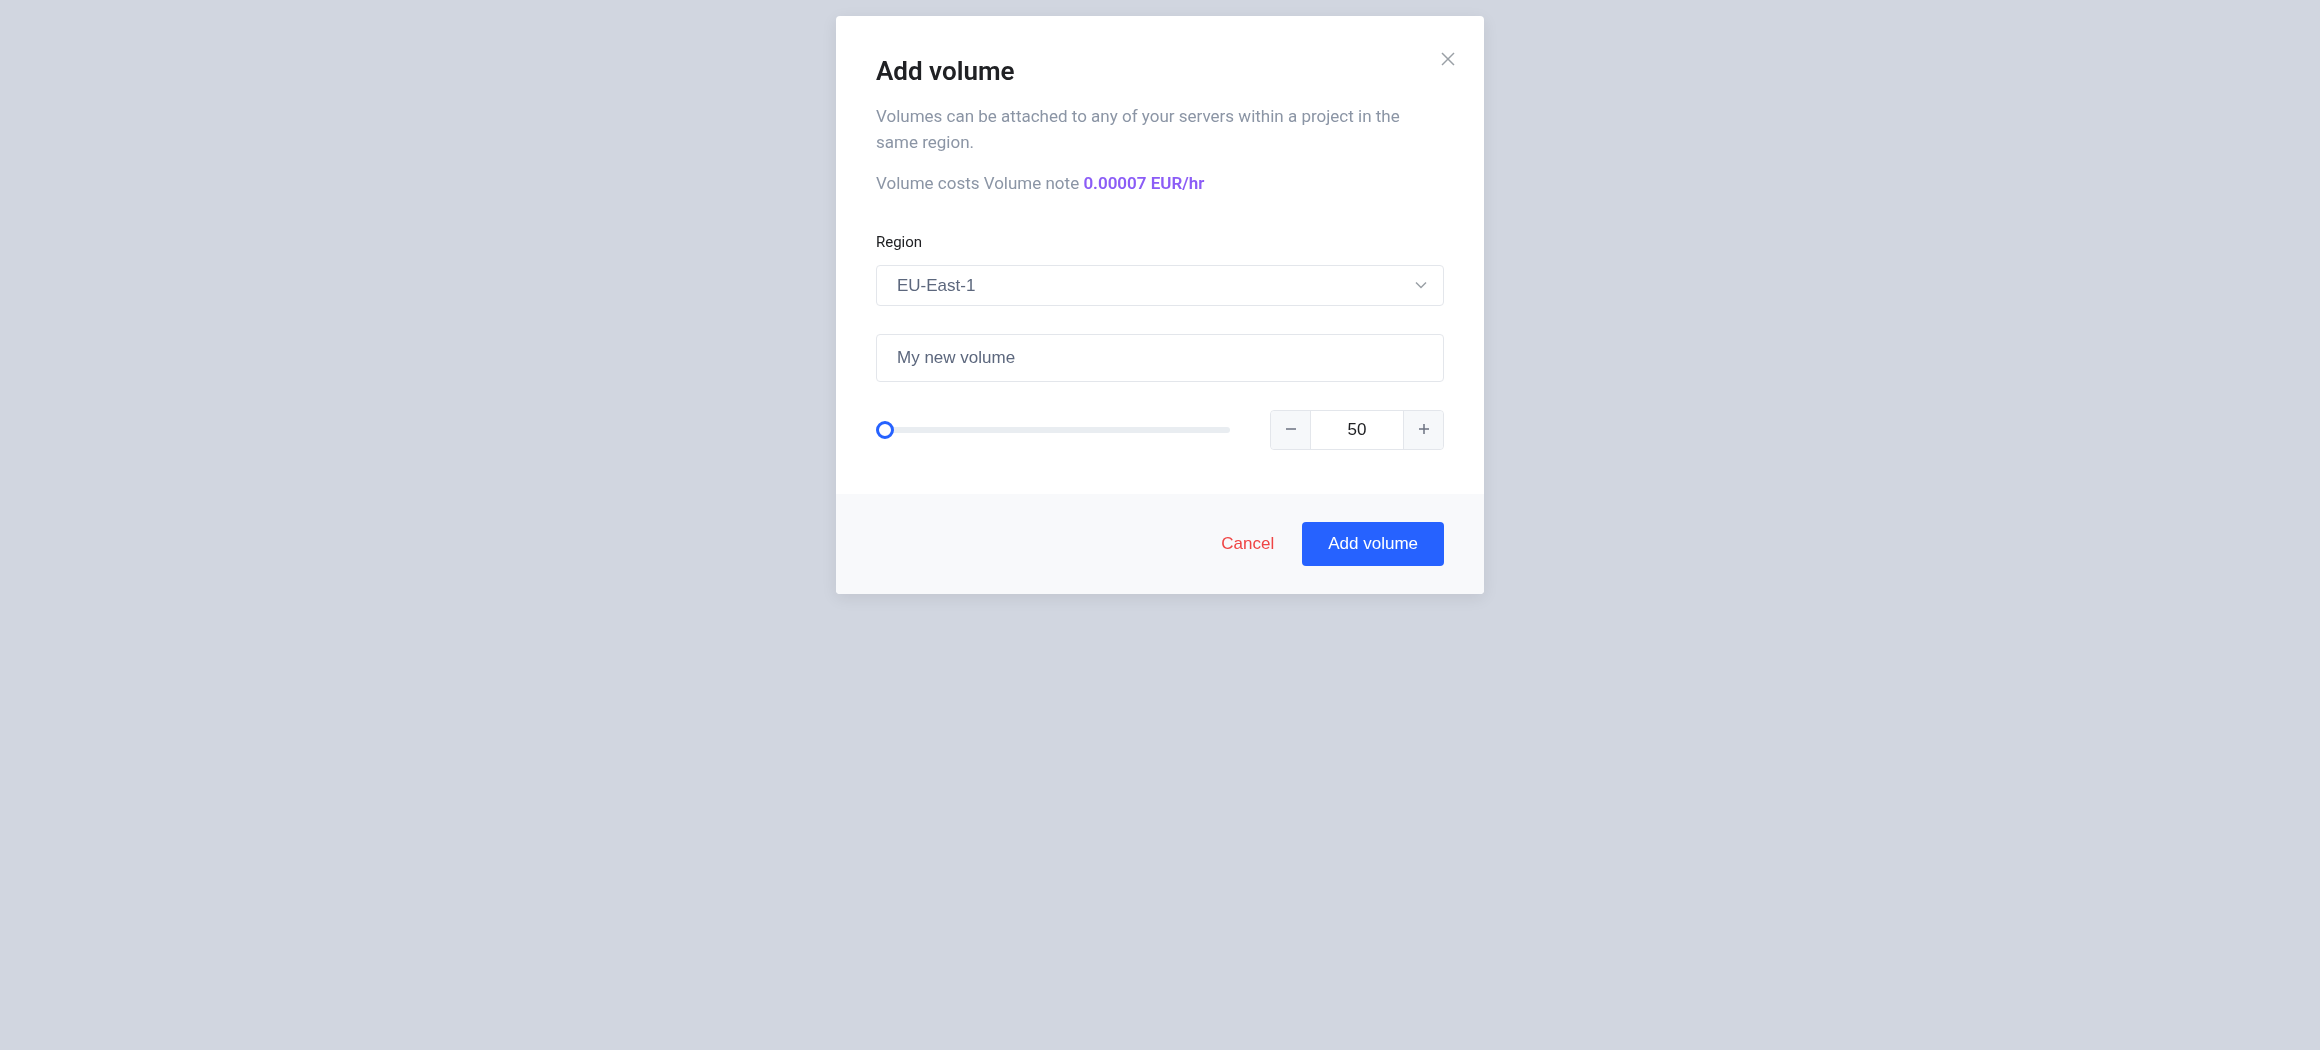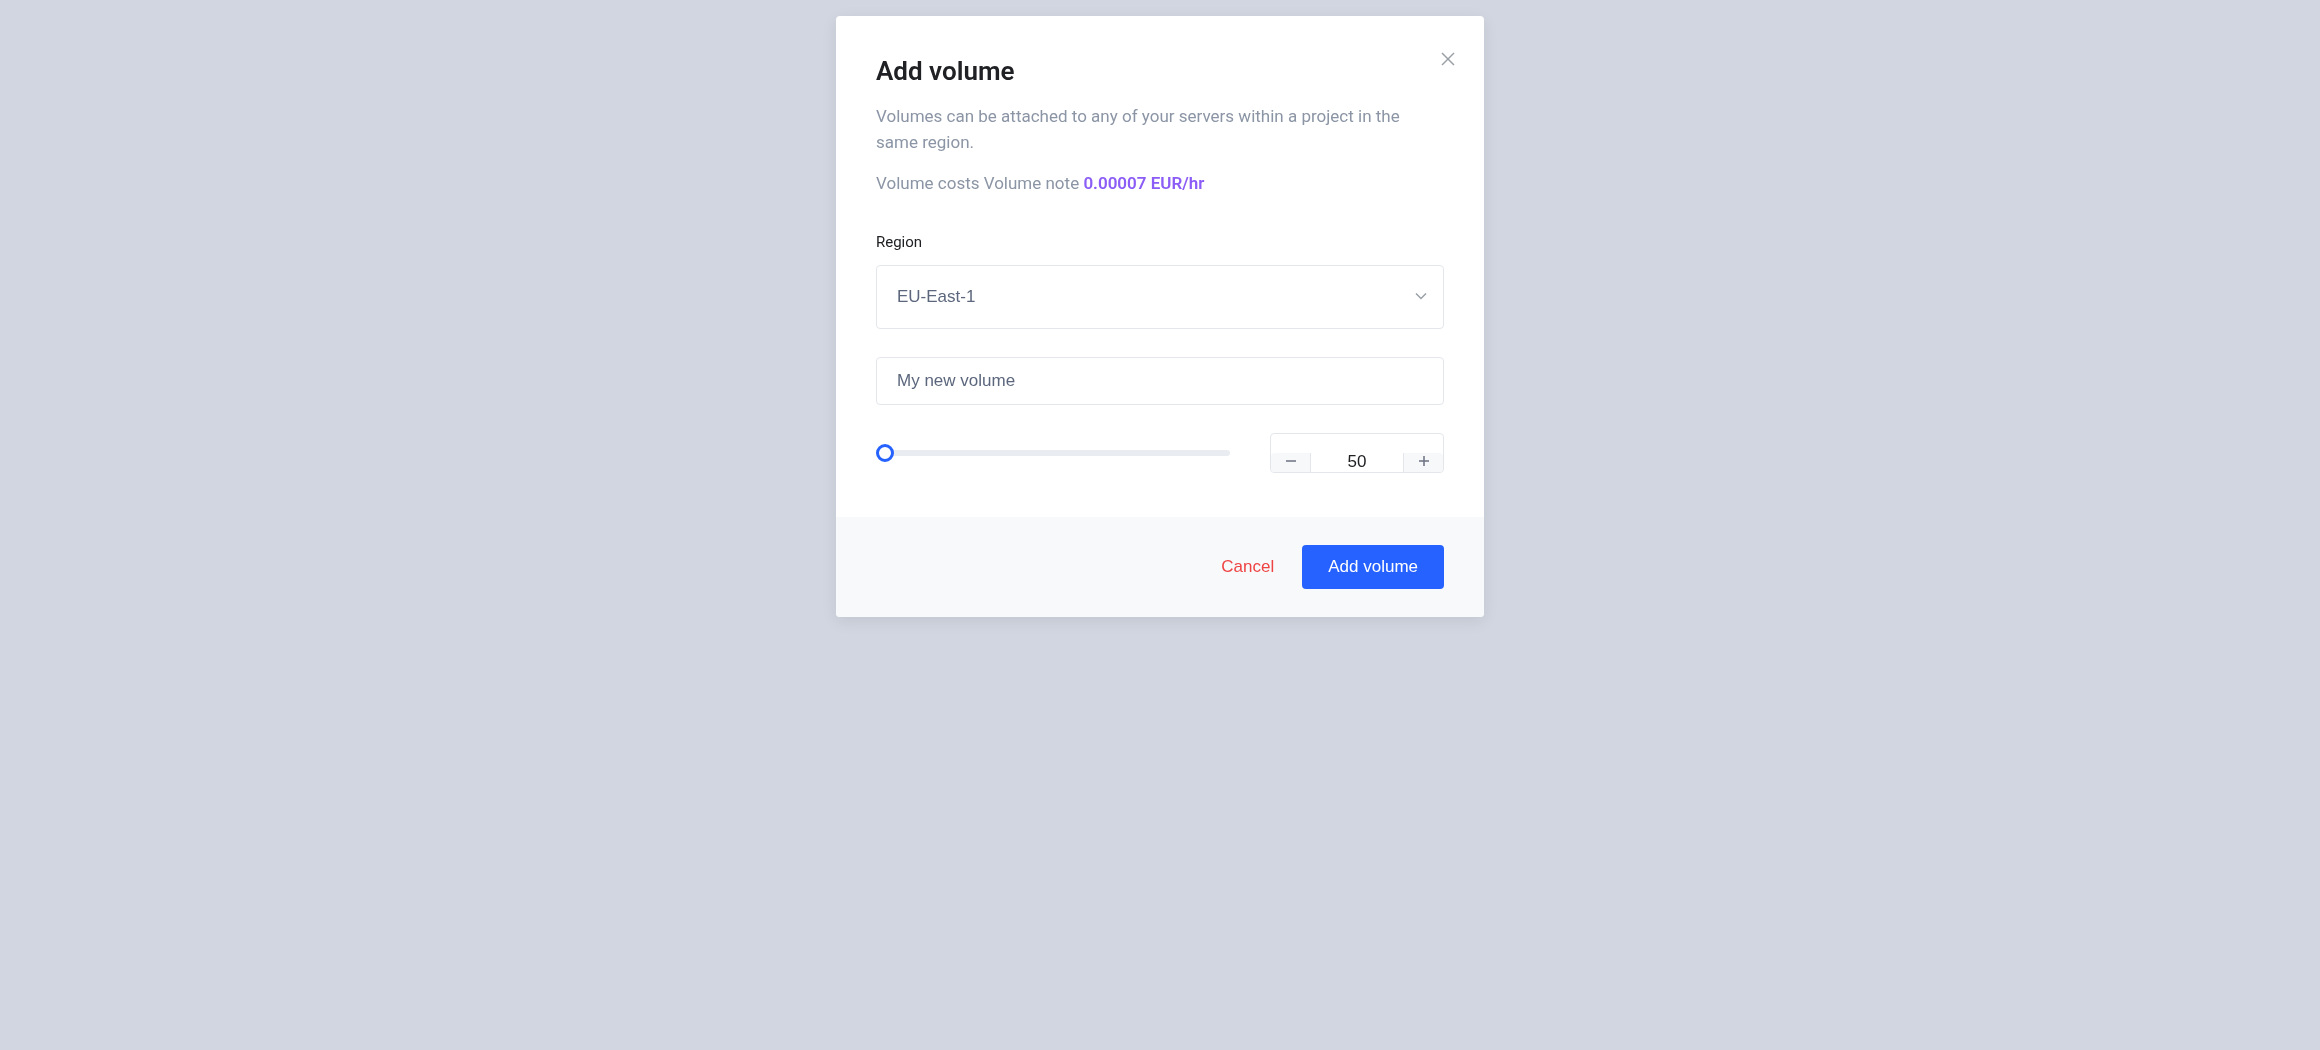--- a/index.html
+++ b/index.html
@@ -70,21 +70,21 @@
       color: #202124;
       margin-bottom: 14px;
       display: block;
     }
     .select-wrap {
       position: relative;
       margin-bottom: 28px;
     }
     .select {
       width: 100%;
-      height: 64px;
+      height: 41px;
       padding: 0 40px 0 20px;
       border: 1px solid #e3e6eb;
       border-radius: 4px;
       font-size: 17px;
       color: #5c677d;
       background: #fff;
       appearance: none;
       cursor: pointer;
     }
     .select-chevron {
@@ -139,21 +139,20 @@
       background: #fff;
       border: 3px solid #2662ff;
       border-radius: 50%;
       cursor: grab;
     }
     .stepper {
       display: flex;
       border: 1px solid #e3e6eb;
       border-radius: 4px;
       height: 40px;
-      align-items: flex-end;
     }
     .step-btn {
       width: 40px;
       display: flex;
       align-items: center;
       justify-content: center;
       background: #f6f8fa;
       color: #6b7280;
       cursor: pointer;
       user-select: none;

